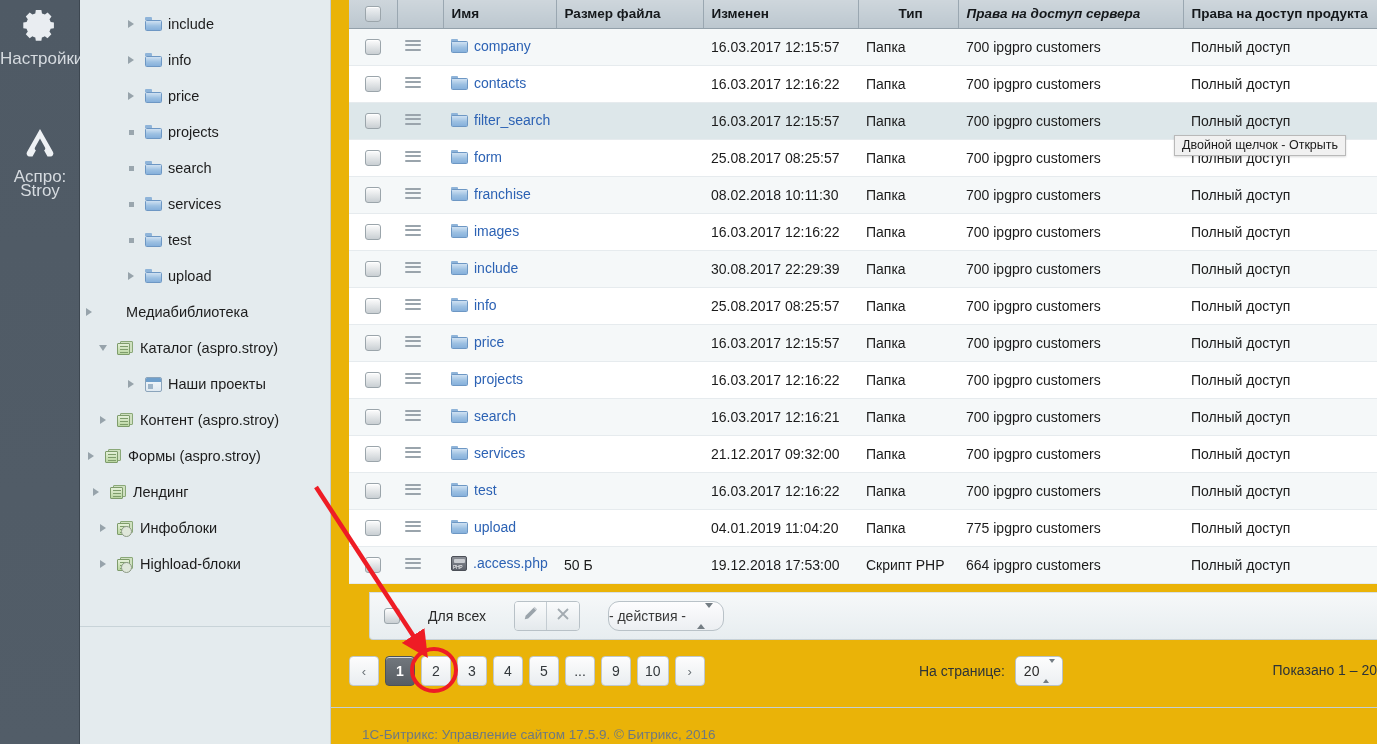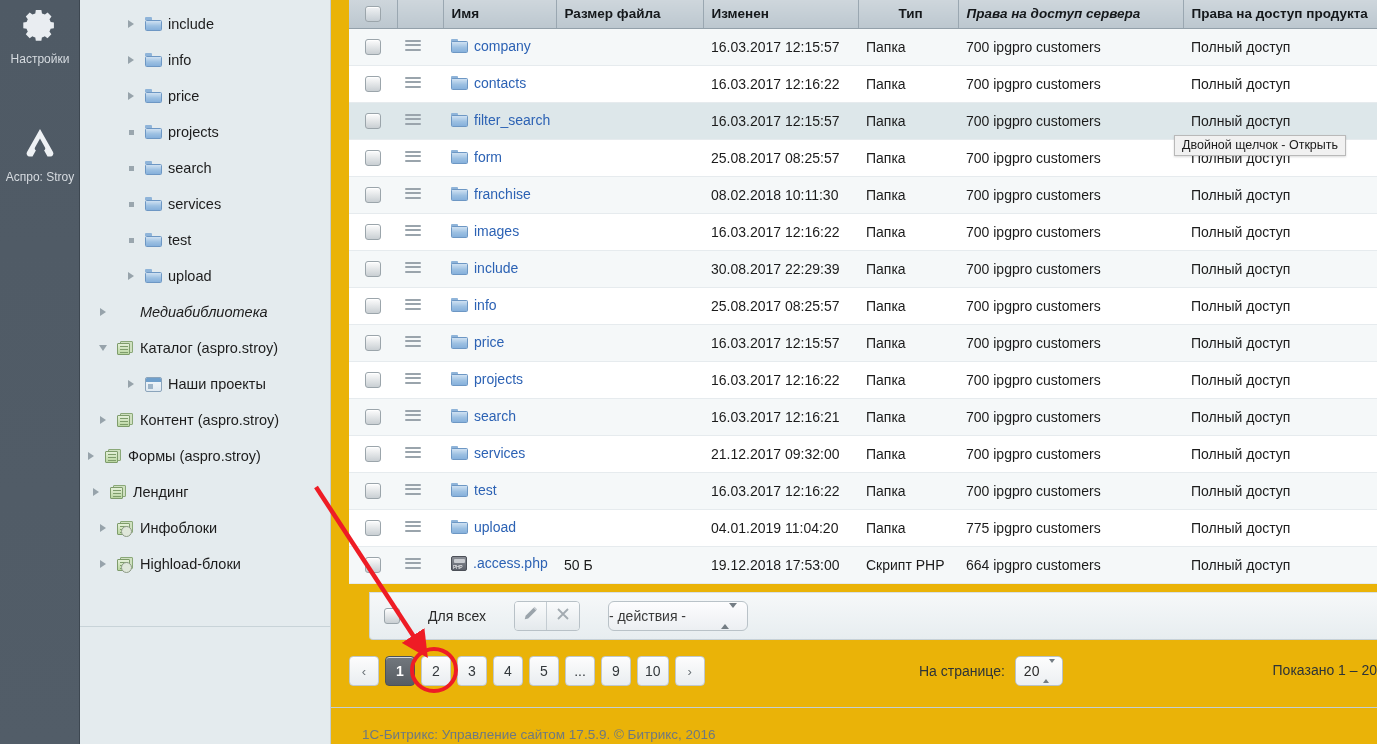--- a/index.html
+++ b/index.html
@@ -14,21 +14,21 @@
   
   .rail {
     position: absolute; left: 0; top: 0; width: 80px; height: 744px;
     background: #505b66;
     background-image: linear-gradient(180deg,#4f5a65 0%, #525d68 100%);
     border-right: 1px solid #3d4751;
   }
   .rail-item {
     width: 80px; text-align: center; color: #dfe3e7;
     padding-top: 6px; padding-bottom: 10px;
-    font-size: 12px; line-height: 14px;
+    font-size: 17px; line-height: 14px;
   }
   .rail-item .glyph { display: block; height: 42px; }
   .rail-item svg { display: block; margin: 0 auto; }
   .rail-item .lbl { display: block; margin-top: 2px; color: #d6dbe0; }
 
   
   .tree-panel {
     position: absolute; left: 80px; top: 0; width: 251px; height: 627px;
     background: #e4ebee;
     border-right: 1px solid #c3ced4;
@@ -171,23 +171,23 @@
   }
   .grid-foot .lbl-all { font-size: 14px; color:#2b2b2b; }
   .btn-group { display:flex; border:1px solid #b8c1c7; border-radius:4px; overflow:hidden; }
   .btn-group .b {
     width: 32px; height: 28px; display:flex; align-items:center; justify-content:center;
     background: linear-gradient(180deg,#fafbfc 0%, #e4e9ec 100%);
     border-right: 1px solid #c4ccd2; cursor: default;
   }
   .btn-group .b:last-child { border-right: none; }
   .sel-actions {
-    position: relative; width: 140px; height: 30px;
+    position: relative; width: 116px; height: 30px;
     background: linear-gradient(180deg,#fdfdfe 0%, #eceff2 100%);
-    border: 1px solid #b9c2c8; border-radius: 6px;
+    border: 1px solid #b9c2c8; border-radius: 11px;
     display:flex; align-items:center; padding: 0 0;
     font-size: 14px; color: #3a3a3a;
   }
   .sel-actions .spin { position:absolute; right:10px; top:50%; transform:translateY(-50%); }
   .sel-actions .spin .up,.sel-actions .spin .dn{ width:0;height:0;border-left:4px solid transparent;border-right:4px solid transparent;}
   .sel-actions .spin .up{ border-bottom:5px solid #747d84; margin-bottom:3px;}
   .sel-actions .spin .dn{ border-top:5px solid #747d84; }
 
   
   .pager-bar {
@@ -350,21 +350,21 @@
             <span class="tri"></span>
           </span>
           <span class="ic">
             <span class="folder-i">
               <span class="tab"></span>
               <span class="bdy"></span>
             </span>
           </span>
           <span class="tlabel">upload</span>
         </div>
-        <div class="tree-row" style="padding-left: 14px; font-style: italic;">
+        <div class="tree-row" style="padding-left: 0;">
           <span class="tw">
             <span class="tri"></span>
           </span>
           <span class="ic"></span>
           <span class="tlabel">Медиабиблиотека</span>
         </div>
         <div class="tree-row" style="padding-left: 14px;">
           <span class="tw">
             <span class="tri-down"></span>
           </span>

